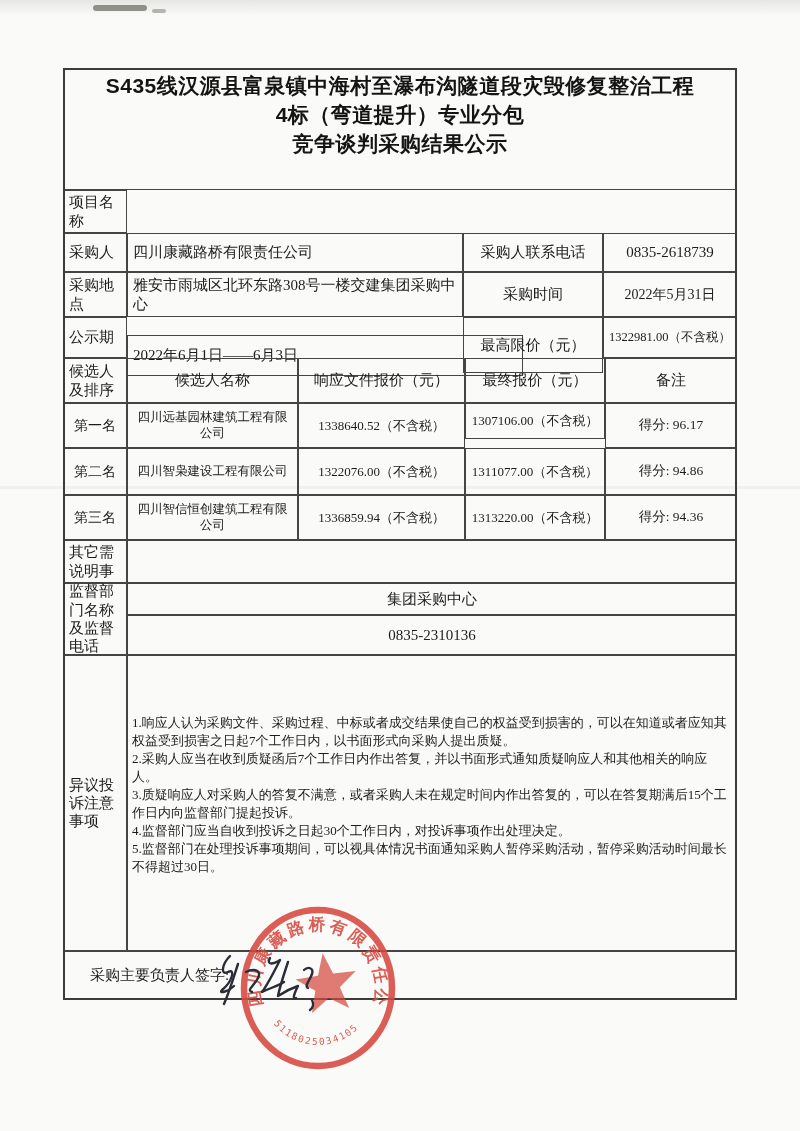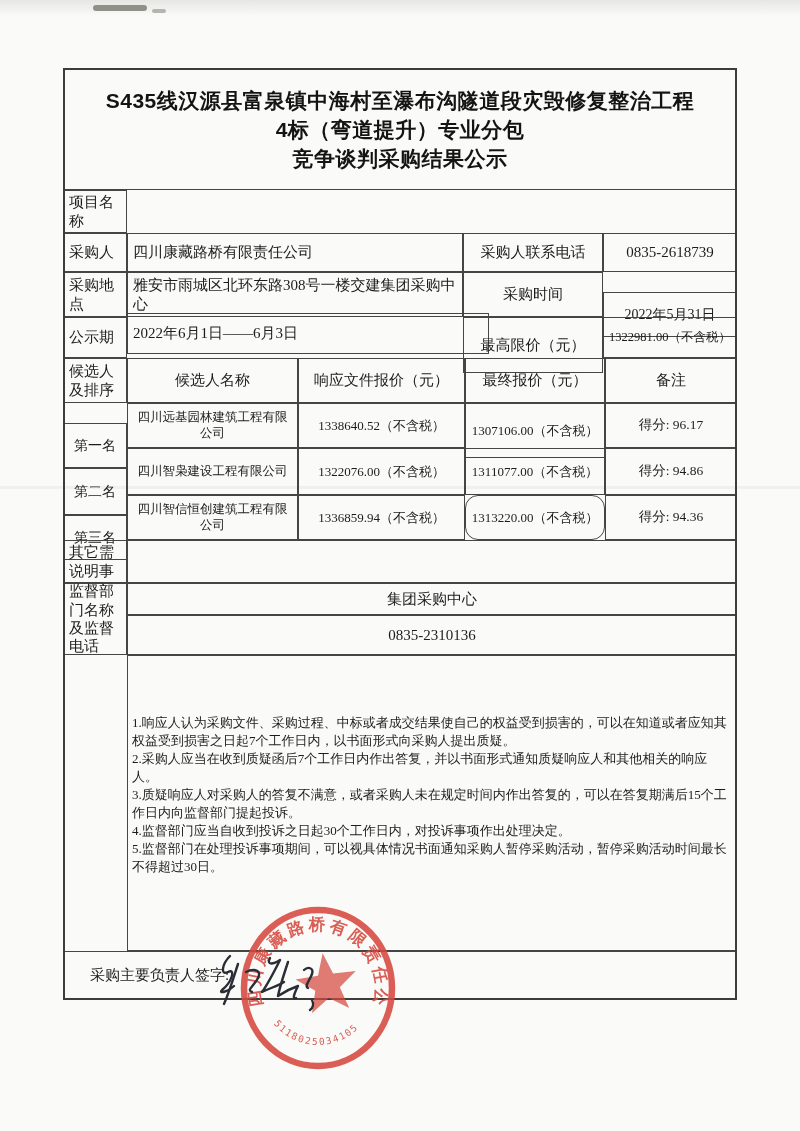--- a/index.html
+++ b/index.html
@@ -23,28 +23,28 @@
     border:2px solid #3c3c3a;box-sizing:border-box;}
   .cell{
     position:absolute;box-sizing:border-box;
     border:1px solid #454543;
     display:flex;align-items:center;
     font-size:15px;line-height:1.22;
     padding:2px 5px;
   }
   .cell span{display:block;width:100%;}
   .c{justify-content:center;text-align:center;}
-  .title-cell{flex-direction:column;justify-content:center;text-align:center;
+  .title-cell{flex-direction:column;justify-content:flex-start;text-align:center;
     font-family:"Liberation Sans","DejaVu Sans",sans-serif;font-weight:700;
     font-size:21px;line-height:29px;letter-spacing:.5px;color:#141414;}
   .title-cell span{width:auto;}
   .f12{font-size:12.5px;}
   .f13{font-size:13px;}
   .f135{font-size:13.5px;}
-  .f14{font-size:14px;margin-top:20px;}
+  .f14{font-size:14px;}
   .f145{font-size:14.5px;}
   .obj-cell{align-items:flex-start;}
   .obj-text{padding:58px 8px 0 4px;font-size:13px;line-height:18px;}
   .obj-text div{margin:0;}
   .sig-cell{font-size:15px;}
   .sig-cell span{width:auto;padding-left:4px;margin-left:17px;}
   
   .seal{position:absolute;left:236px;top:902px;width:164px;height:172px;z-index:6;opacity:.88;}
   .signature{position:absolute;left:208px;top:942px;width:140px;height:78px;z-index:7;}
 </style>
@@ -90,21 +90,21 @@
   <div class="cell c" style="left:463px;top:272px;width:140px;height:45px;">
       <span>采购时间</span>
     </div>
   <div class="cell c f14" style="left:603px;top:272px;width:134px;height:45px;">
       <span>2022年5月31日</span>
     </div>
 
   <div class="cell" style="left:63px;top:317px;width:64px;height:41px;">
       <span>公示期</span>
     </div>
-  <div class="cell" style="left:127px;top:313px;width:362px;height:41px;">
+  <div class="cell" style="left:127px;top:335px;width:396px;height:41px;">
       <span>2022年6月1日——6月3日</span>
     </div>
   <div class="cell c" style="left:463px;top:317px;width:140px;height:56px;">
       <span>最高限价（元）</span>
     </div>
   <div class="cell c f12" style="left:603px;top:317px;width:134px;height:41px;">
       <span>1322981.00（不含税）</span>
     </div>
 
   <div class="cell" style="left:63px;top:358px;width:64px;height:45px;">
@@ -125,21 +125,21 @@
 
   <div class="cell c f14" style="left:63px;top:403px;width:64px;height:45px;">
       <span>第一名</span>
     </div>
   <div class="cell c f12" style="left:127px;top:403px;width:171px;height:45px;">
       <span>四川远基园林建筑工程有限公司</span>
     </div>
   <div class="cell c f13" style="left:298px;top:403px;width:167px;height:45px;">
       <span>1338640.52（不含税）</span>
     </div>
-  <div class="cell c f13" style="left:465px;top:403px;width:140px;height:55px;">
+  <div class="cell c f13" style="left:465px;top:403px;width:140px;height:36px;">
       <span>1307106.00（不含税）</span>
     </div>
   <div class="cell c f135" style="left:605px;top:403px;width:132px;height:45px;">
       <span>得分: 96.17</span>
     </div>
 
   <div class="cell c f14" style="left:63px;top:448px;width:64px;height:47px;">
       <span>第二名</span>
     </div>
   <div class="cell c f12" style="left:127px;top:448px;width:171px;height:47px;">
@@ -157,21 +157,21 @@
 
   <div class="cell c f14" style="left:63px;top:495px;width:64px;height:45px;">
       <span>第三名</span>
     </div>
   <div class="cell c f12" style="left:127px;top:495px;width:171px;height:45px;">
       <span>四川智信恒创建筑工程有限公司</span>
     </div>
   <div class="cell c f13" style="left:298px;top:495px;width:167px;height:45px;">
       <span>1336859.94（不含税）</span>
     </div>
-  <div class="cell c f13" style="left:465px;top:495px;width:140px;height:45px;border-radius:13px;">
+  <div class="cell c f13" style="left:465px;top:495px;width:140px;height:45px;">
       <span>1313220.00（不含税）</span>
     </div>
   <div class="cell c f135" style="left:605px;top:495px;width:132px;height:45px;">
       <span>得分: 94.36</span>
     </div>
 
   <div class="cell" style="left:63px;top:540px;width:64px;height:43px;">
       <span>其它需说明事</span>
     </div>
   <div class="cell" style="left:127px;top:540px;width:610px;height:43px;">
@@ -181,20 +181,23 @@
   <div class="cell" style="left:63px;top:583px;width:64px;height:72px;">
       <span>监督部门名称及监督电话</span>
     </div>
   <div class="cell c" style="left:127px;top:583px;width:610px;height:32px;">
       <span>集团采购中心</span>
     </div>
   <div class="cell c" style="left:127px;top:615px;width:610px;height:40px;">
       <span>0835-2310136</span>
     </div>
 
+  <div class="cell" style="left:63px;top:655px;width:64px;height:296px;">
+      <span>异议投诉注意事项</span>
+    </div>
   <div class="cell obj-cell" style="left:127px;top:655px;width:610px;height:296px;padding:0;">
     <div class="obj-text">
       <div>1.响应人认为采购文件、采购过程、中标或者成交结果使自己的权益受到损害的，可以在知道或者应知其权益受到损害之日起7个工作日内，以书面形式向采购人提出质疑。</div>
       <div>2.采购人应当在收到质疑函后7个工作日内作出答复，并以书面形式通知质疑响应人和其他相关的响应人。</div>
       <div>3.质疑响应人对采购人的答复不满意，或者采购人未在规定时间内作出答复的，可以在答复期满后15个工作日内向监督部门提起投诉。</div>
       <div>4.监督部门应当自收到投诉之日起30个工作日内，对投诉事项作出处理决定。</div>
       <div>5.监督部门在处理投诉事项期间，可以视具体情况书面通知采购人暂停采购活动，暂停采购活动时间最长不得超过30日。</div>
     </div>
   </div>
 

